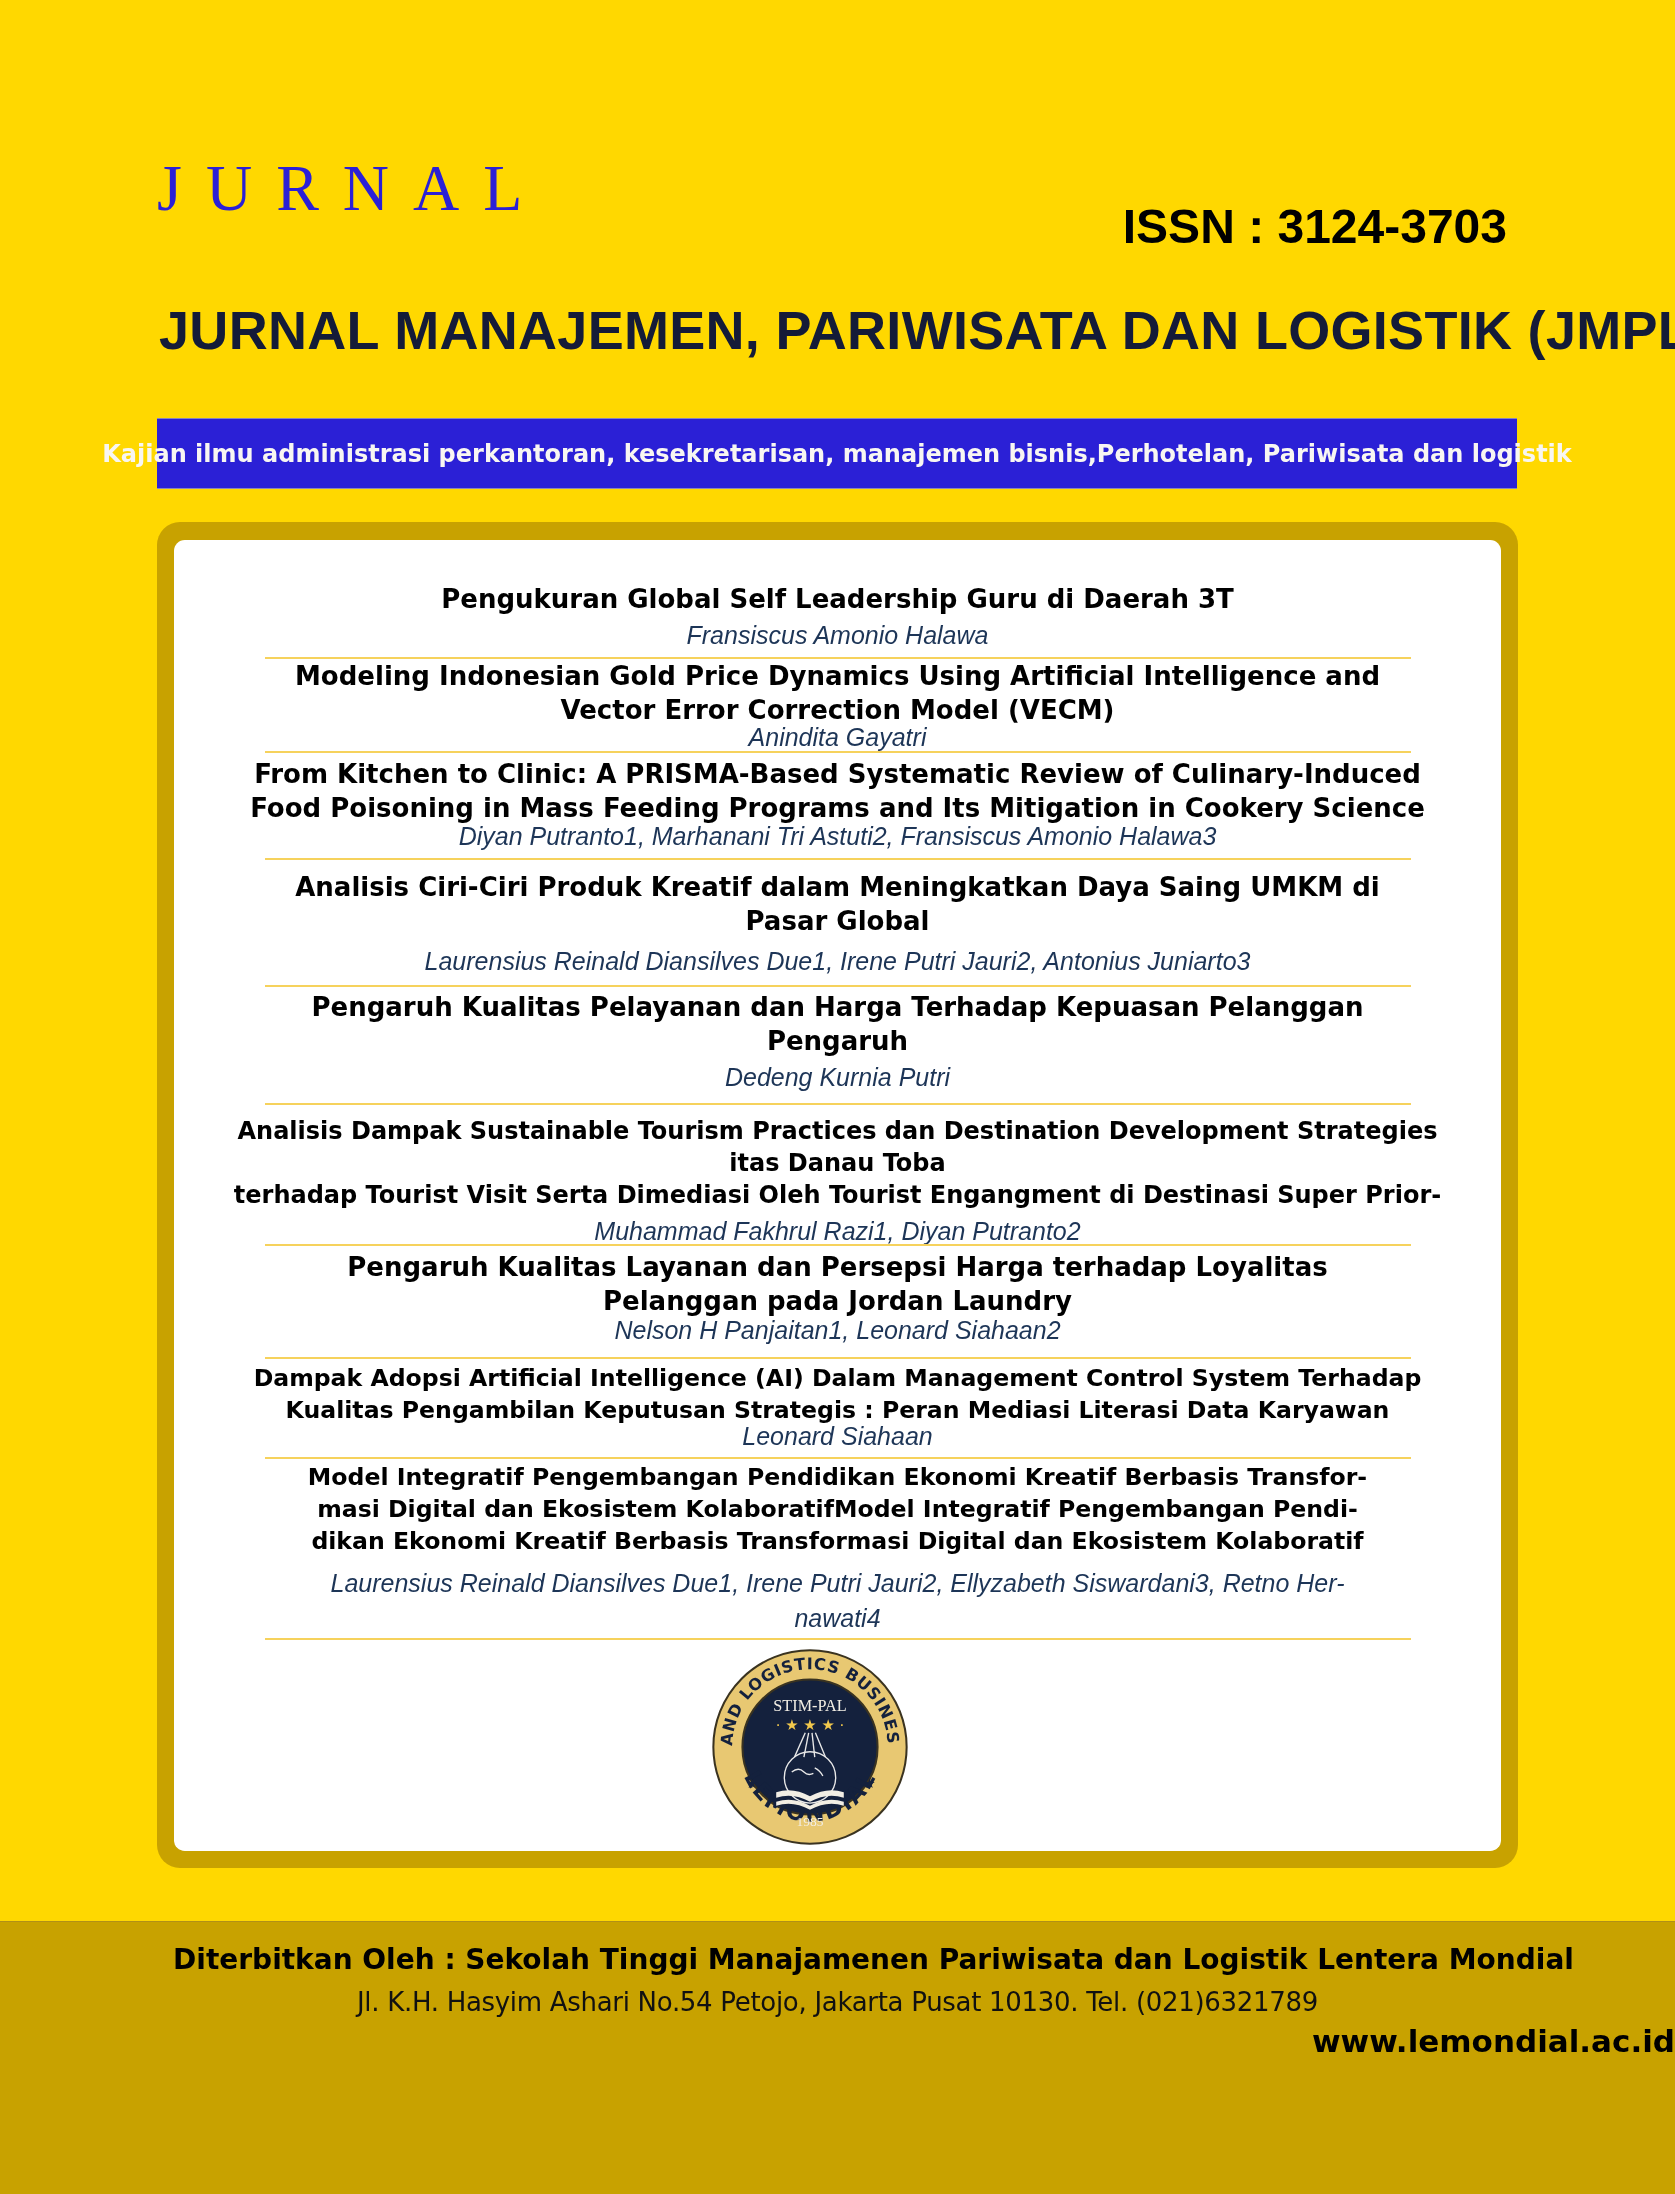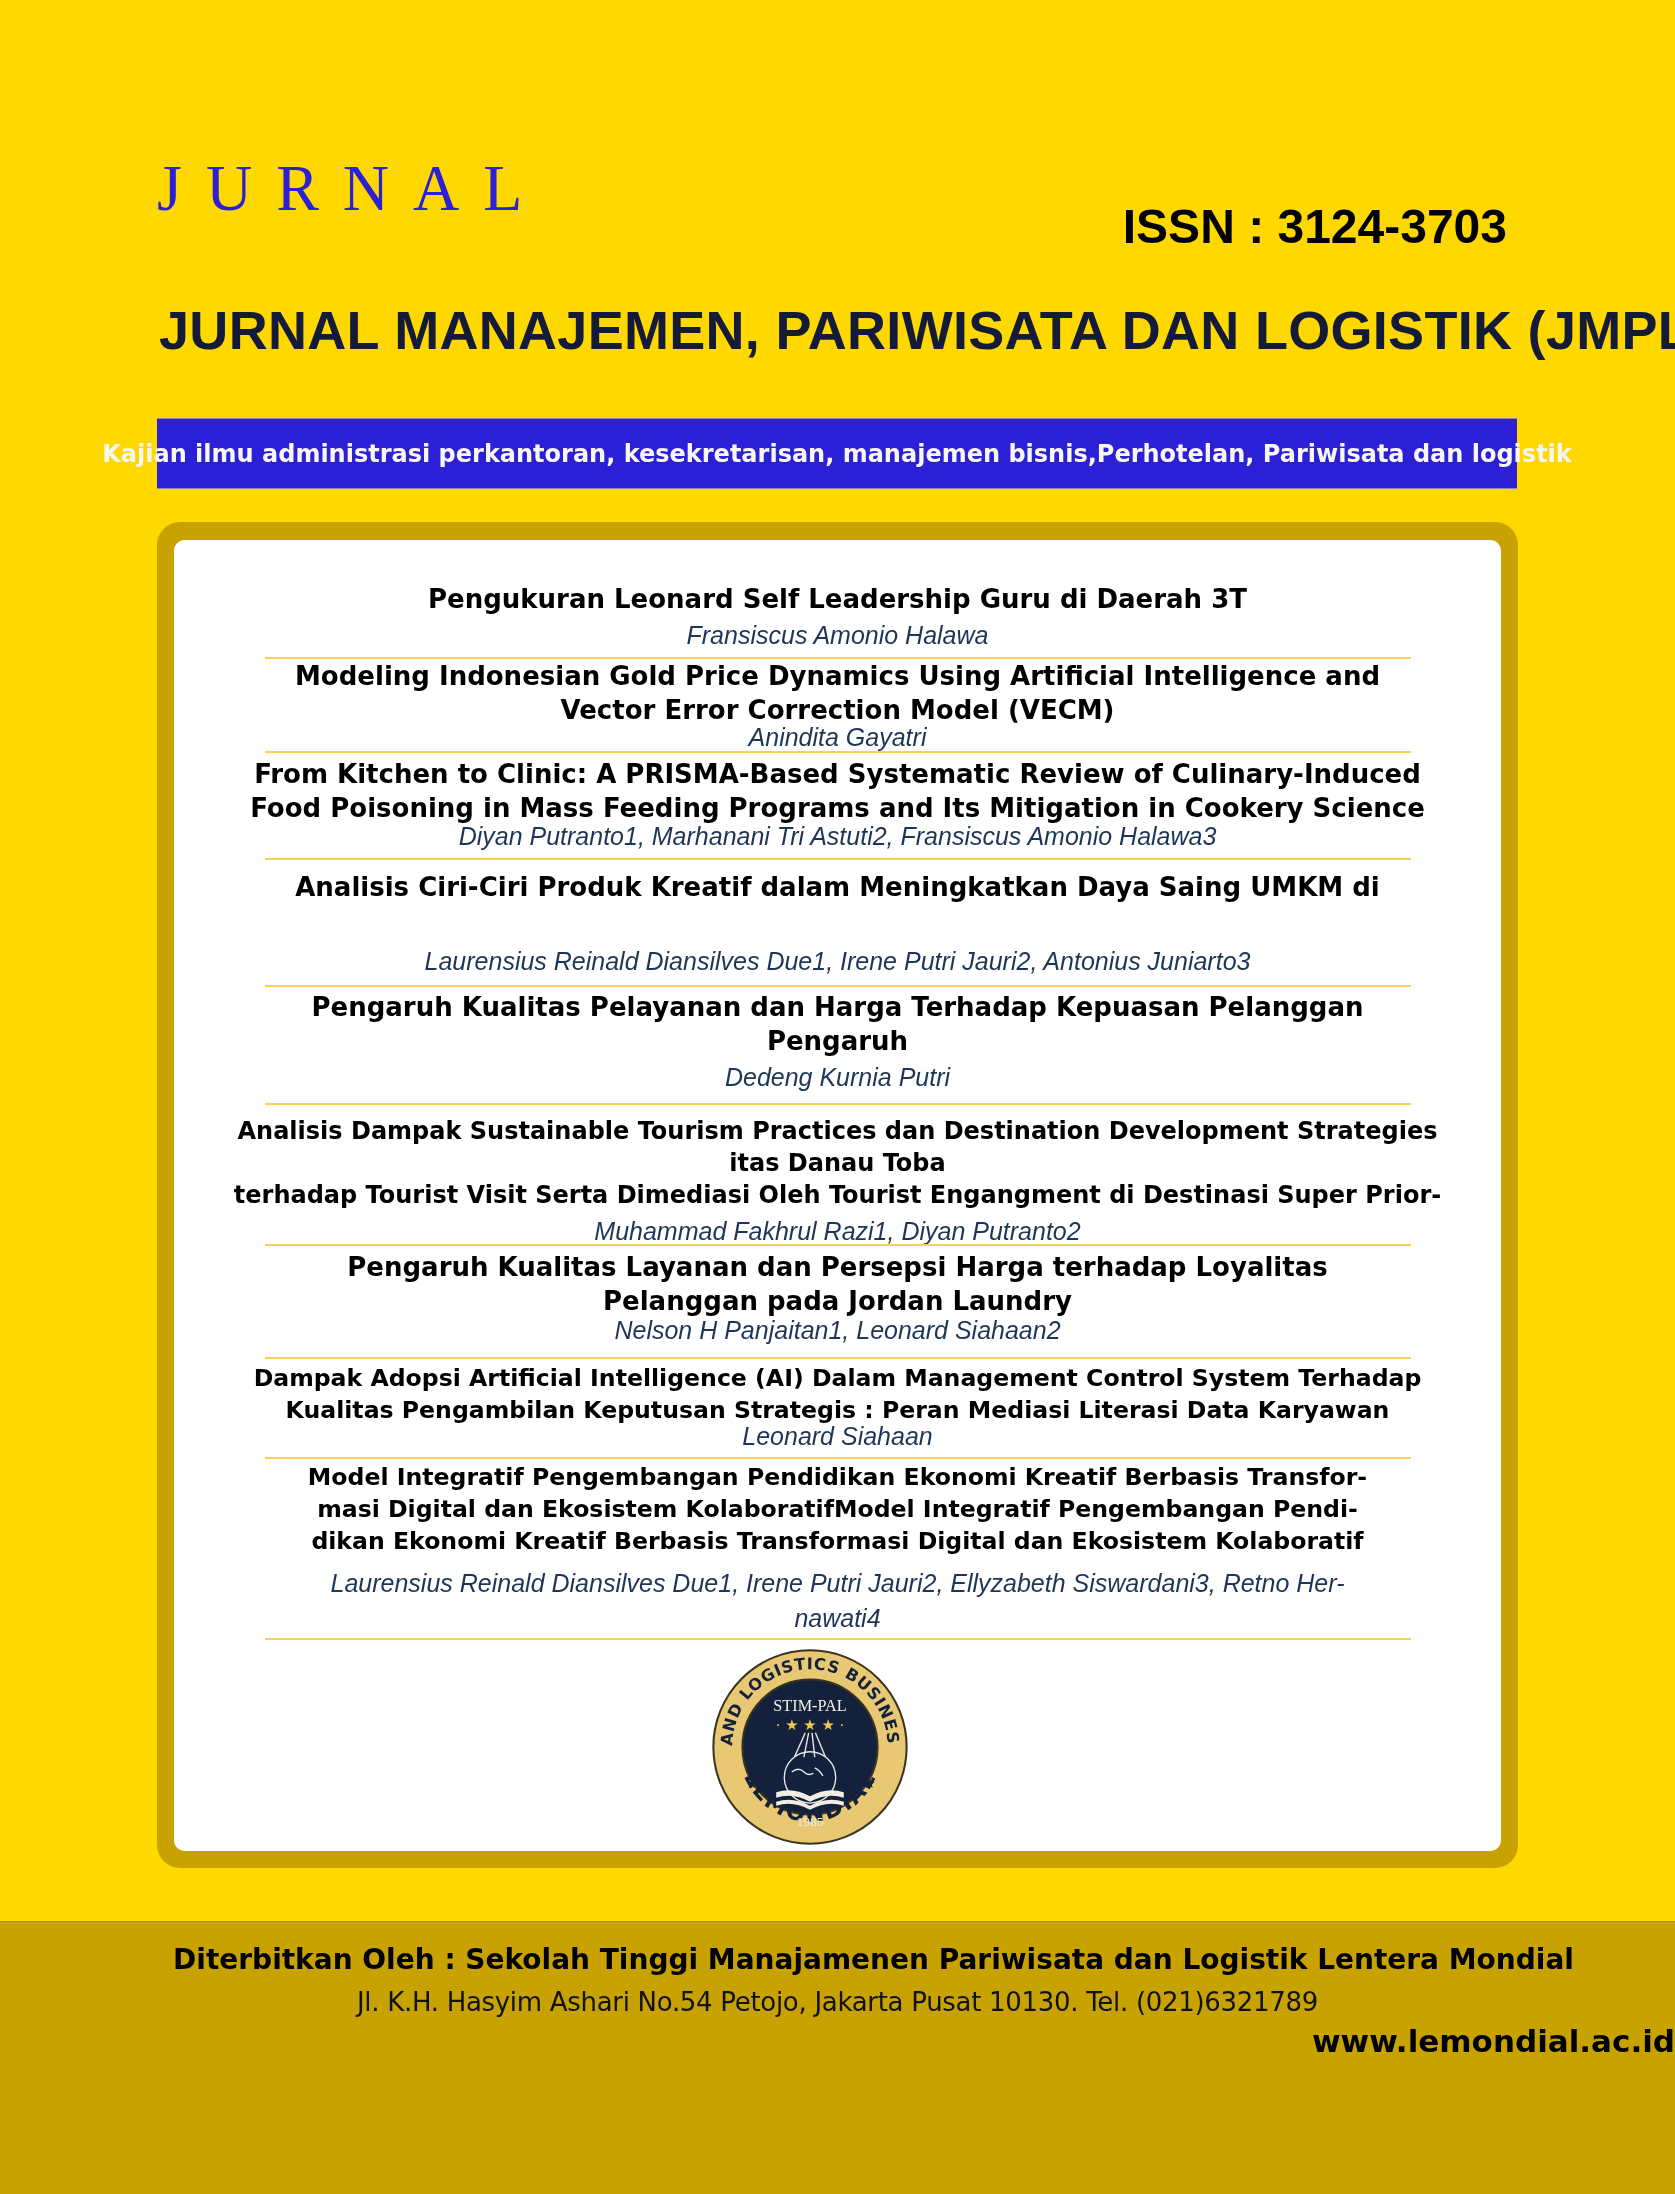--- a/index.html
+++ b/index.html
@@ -115,21 +115,21 @@
 <div class="abs volume">Volume 12 No.1 Tahun 2026</div>
 <div class="abs scope-band">
   <span>Kajian ilmu administrasi perkantoran, kesekretarisan, manajemen bisnis,</span>
   <span>Perhotelan, Pariwisata dan logistik</span>
 </div>
 
 <div class="abs frame"></div>
 <div class="abs panel"></div>
 
 <div class="article-title" style="top:582px">
-  <span>Pengukuran Leonard Self Leadership Guru di Daerah 3T</span>
+  <span>Pengukuran Global Self Leadership Guru di Daerah 3T</span>
 </div>
 <div class="article-authors" style="top:620px">
   <span>Fransiscus Amonio Halawa</span>
 </div>
 <div class="divider" style="top:657px"></div>
 
 <div class="article-title" style="top:659px">
   <span>Modeling Indonesian Gold Price Dynamics Using Artificial Intelligence and</span>
   <span>Vector Error Correction Model (VECM)</span>
 </div>
@@ -142,20 +142,21 @@
   <span>From Kitchen to Clinic: A PRISMA-Based Systematic Review of Culinary-Induced</span>
   <span>Food Poisoning in Mass Feeding Programs and Its Mitigation in Cookery Science</span>
 </div>
 <div class="article-authors" style="top:821px">
   <span>Diyan Putranto1, Marhanani Tri Astuti2, Fransiscus Amonio Halawa3</span>
 </div>
 <div class="divider" style="top:858px"></div>
 
 <div class="article-title" style="top:870px">
   <span>Analisis Ciri-Ciri Produk Kreatif dalam Meningkatkan Daya Saing UMKM di</span>
+  <span>Pasar Global</span>
 </div>
 <div class="article-authors" style="top:946px">
   <span>Laurensius Reinald Diansilves Due1, Irene Putri Jauri2, Antonius Juniarto3</span>
 </div>
 <div class="divider" style="top:985px"></div>
 
 <div class="article-title" style="top:990px">
   <span>Pengaruh Kualitas Pelayanan dan Harga Terhadap Kepuasan Pelanggan</span>
   <span>Pengaruh</span>
 </div>

